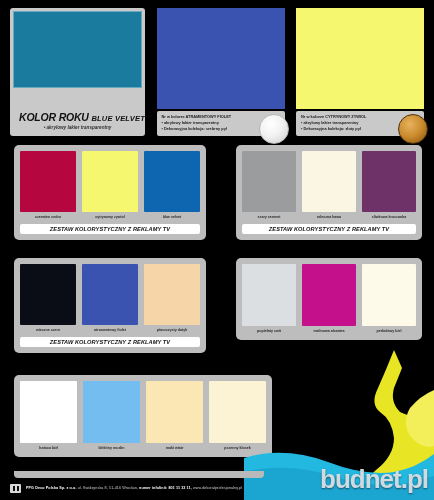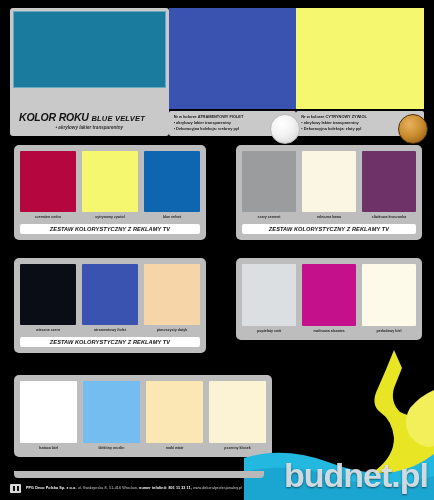--- a/index.html
+++ b/index.html
@@ -38,21 +38,21 @@
 
   .hero-card {
     position: relative;
     background: #c9c9c9;
     border-radius: 3px;
     padding: 3px;
     display: flex;
     flex-direction: column;
   }
 
-  .hero-card.featured { width: 159px; gap: 17px; }
+  .hero-card.featured { width: 135px; gap: 17px; }
   .hero-card.plain { width: 128px; background: transparent; padding: 0; }
 
   .hero-swatch {
     width: 100%;
     flex: 1;
     border: 1px solid rgba(255,255,255,0.35);
   }
 
   .hero-card.plain .hero-swatch { border: none; }
 
@@ -200,21 +200,21 @@
     bottom: 0;
     width: 190px;
     height: 150px;
     pointer-events: none;
   }
 
   .watermark {
     position: absolute;
     right: 6px;
     bottom: 8px;
-    font-size: 34px;
+    font-size: 26px;
     font-weight: bold;
     color: rgba(225,228,232,0.92);
     letter-spacing: -1px;
     line-height: 1;
     text-shadow: 0 1px 2px rgba(0,0,0,0.5);
     z-index: 5;
     white-space: nowrap;
   }
 
   

